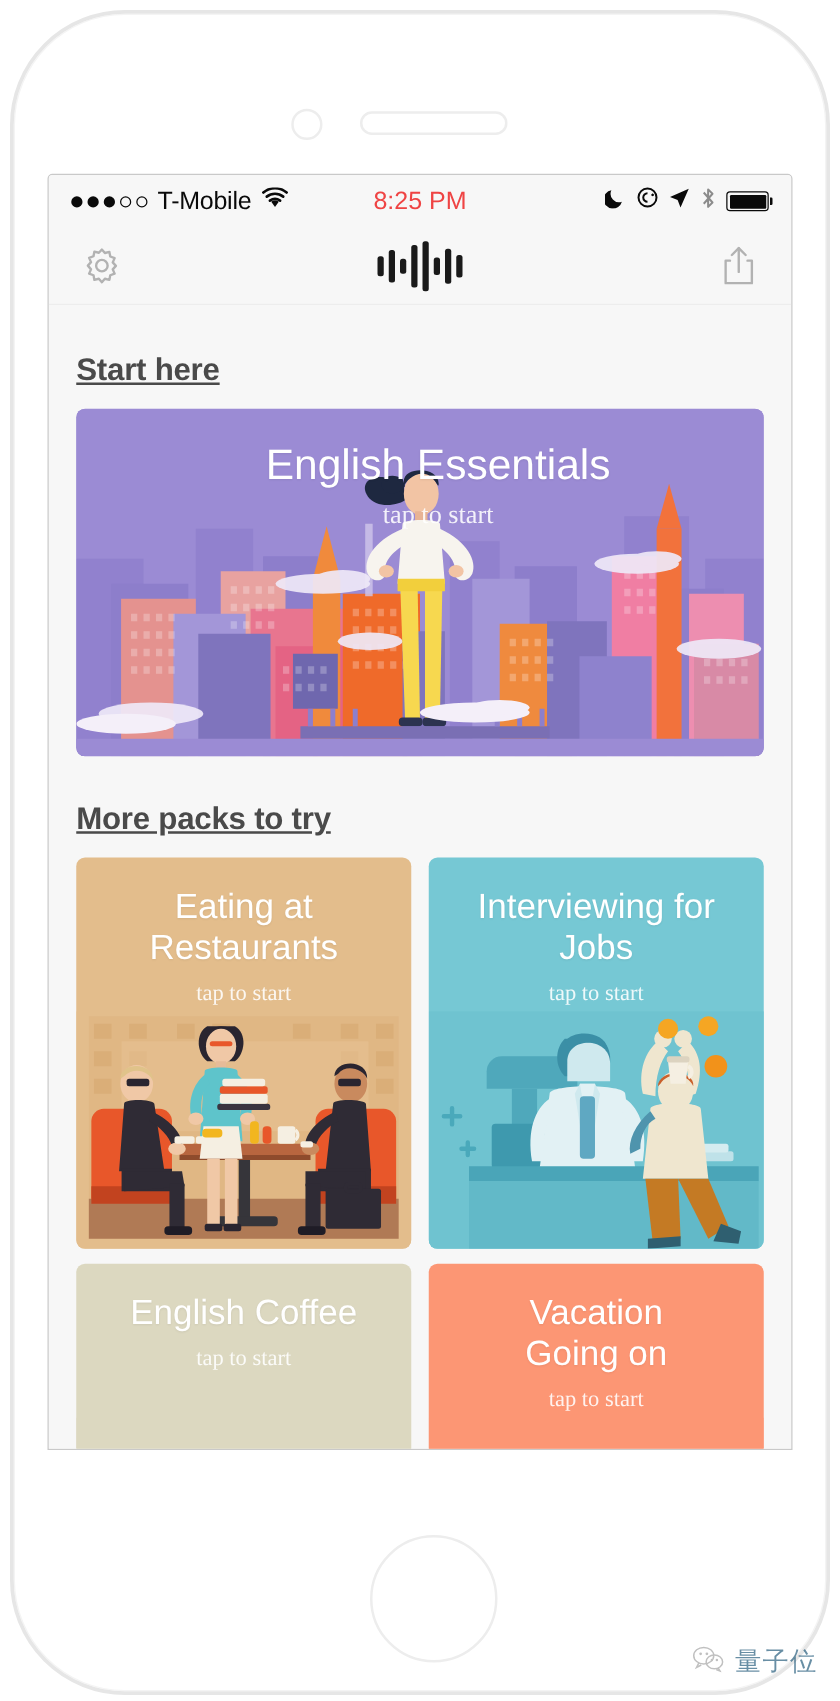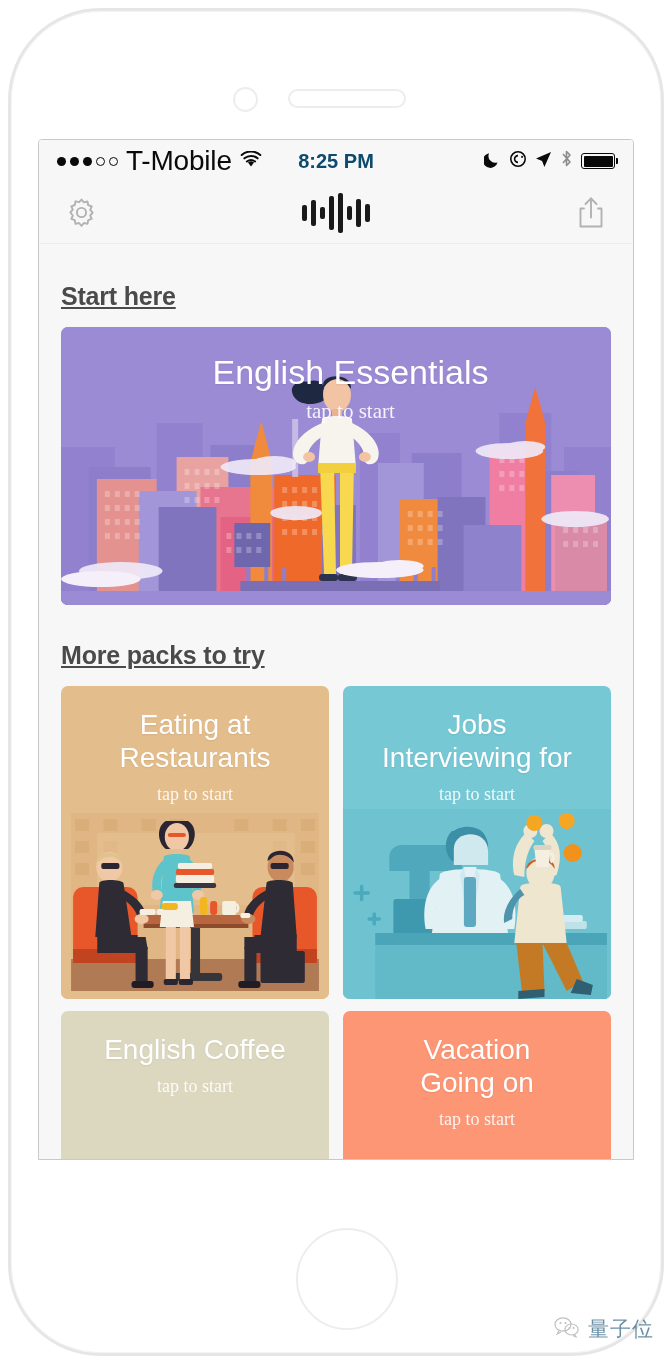--- a/index.html
+++ b/index.html
@@ -51,24 +51,24 @@
     position: relative; height: 42px; width: 100%;
     background: #f7f7f7;
     display: flex; align-items: center;
     padding: 0 18px;
     font-size: 20px; color: #0a0a0a;
   }
   .sb-left { display: flex; align-items: center; gap: 8px; }
   .sig-dots { display: flex; align-items: center; gap: 4px; }
   .dot { width: 9px; height: 9px; border-radius: 50%; background: #0a0a0a; }
   .dot.hollow { background: transparent; border: 1.5px solid #0a0a0a; }
-  .carrier { font-size: 28px; letter-spacing: -0.2px; color:#0a0a0a; }
+  .carrier { font-size: 20px; letter-spacing: -0.2px; color:#0a0a0a; }
   .sb-center {
     position: absolute; left: 0; right: 0; text-align: center;
-    font-size: 20px; font-weight: 700; color: #0c4a6e;
+    font-size: 20px; font-weight: 400; color: #ef4444;
     pointer-events: none;
   }
   .sb-right {
     margin-left: auto; display: flex; align-items: center; gap: 8px;
     position: relative; z-index: 2;
   }
   .battery {
     width: 34px; height: 16px; border: 1.5px solid #0a0a0a; border-radius: 3px;
     position: relative; padding: 1.5px;
   }
@@ -596,22 +596,22 @@
               <path d="M176 80 C164 90 158 104 160 114 L168 110 C168 100 172 90 180 86 Z" fill="#4f94ad"></path>
 
               <path d="M172 134 L198 134 L200 182 L178 186 Z" fill="#c47a24"></path>
               <path d="M198 134 L222 134 L238 172 L222 182 Z" fill="#c47a24"></path>
 
               <path d="M232 170 L248 176 L246 186 L226 184 Z" fill="#2f5f70"></path>
               <path d="M174 182 L200 180 L200 188 L174 190 Z" fill="#2f5f70"></path>
             </g>
           </svg>
           <div class="card-text">
+            <div class="card-title">Interviewing for</div>
             <div class="card-title">Jobs</div>
-            <div class="card-title">Interviewing for</div>
             <div class="card-sub">tap to start</div>
           </div>
         </div>
       </div>
 
       <div class="grid">
 
         <div class="pack-card" style="background:#dcd8c0">
           <svg class="illus" viewBox="0 0 266 190" preserveAspectRatio="none" style="height:190px">
             <rect width="266" height="190" fill="#dcd8c0"></rect>

